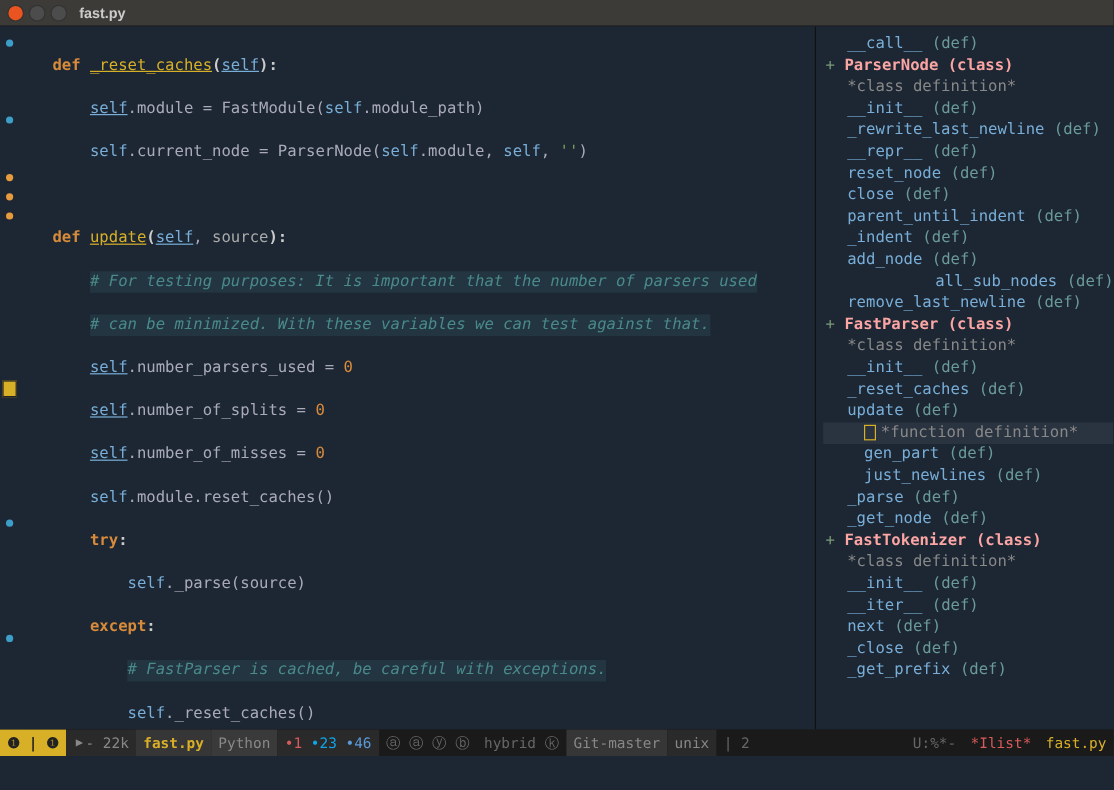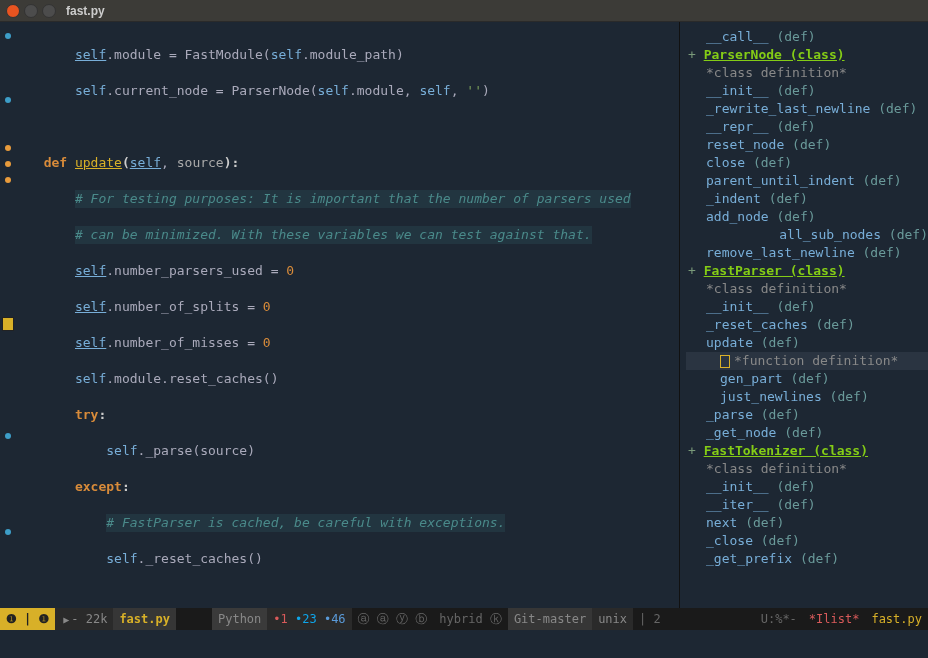--- a/index.html
+++ b/index.html
@@ -27,32 +27,32 @@
 .punc { color:#ccc; font-weight:bold; }
 .str { color:#7aa05a; }
 .num { color:#d88b3a; }
 .cmt { color:#4a8a8a; font-style:italic; background:#223540; display:inline-block; }
 .param { color:#aaa; }
 .divider { width:1px; background:#111; }
 .outline { width:248px; background:#1d2733; padding:6px 0 0 6px; color:#888; line-height:18px; overflow:hidden; }
 .ol { height:18px; white-space:nowrap; }
 .ol-hl { background:#2a3441; }
 .ol-plus { color:#7a9a7a; }
-.ol-class { color:#84cc16; text-decoration:underline; font-weight:bold; }
+.ol-class { color:#fca5a5; font-weight:bold; }
 .ol-def { color:#d8b028; text-decoration:underline; }
 .ol-star { color:#888; }
 .ol-fn { color:#78aed8; }
 .ol-tag { color:#6a9a9a; }
 .ol-mark { display:inline-block; width:10px; height:13px; border:1px solid #d8b028; vertical-align:middle; margin-right:4px; }
 .statusbar { height:22px; display:flex; align-items:center; font-size:12px; background:#1a1a1a; color:#888; }
 .sb-seg { padding:0 6px; height:22px; display:flex; align-items:center; }
 .sb-yellow { background:#d8b028; color:#222; font-weight:bold;}
 .sb-dark { background:#2a2a2a; }
 .sb-mid { background:#363636; }
-.sb-py { background:#3a3a3a;margin-left:36px; }
+.sb-py { background:#3a3a3a; }
 .sb-file { color:#d8b028; font-weight:bold; }
 .sb-red { color:#d85a5a; }
 .sb-orange { color:#0ea5e9; }
 .sb-blue { color:#5a9ad8; }
 .sb-grey { color:#666; }
 .sb-rightfile { color:#d8b028; }
 .sb-star { color:#d85a5a; }
 .bottom { height:28px; background:#1d2733; }
 .arrow { font-size:10px; padding:0 2px; }
 </style>
@@ -101,20 +101,21 @@
       <div class="gdot g-blue"></div>
       <div class="g-none"></div>
         <div class="g-none"></div>
         <div class="g-none"></div>
         <div class="g-none"></div>
         <div class="g-none"></div>
       <div class="gdot g-blue"></div>
     </div>
 
     <div class="code">
+<div class="ln">  <span class="kw">def</span> <span class="fn">_reset_caches</span><span class="punc">(</span><span class="slf">self</span><span class="punc">):</span></div>
 <div class="ln">      <span class="slf">self</span><span>.module = FastModule(</span><span class="slf2">self</span><span>.module_path)</span></div>
 <div class="ln">      <span class="slf2">self</span><span>.current_node = ParserNode(</span><span class="slf2">self</span><span>.module, </span><span class="slf2">self</span><span>, </span><span class="str">''</span><span>)</span></div>
 <div class="ln"></div>
 <div class="ln">  <span class="kw">def</span> <span class="fn">update</span><span class="punc">(</span><span class="slf">self</span><span>, </span><span class="param">source</span><span class="punc">):</span></div>
 <div class="ln">      <span class="cmt"># For testing purposes: It is important that the number of parsers used</span></div>
 <div class="ln">      <span class="cmt"># can be minimized. With these variables we can test against that.</span></div>
 <div class="ln">      <span class="slf">self</span><span>.number_parsers_used = </span><span class="num">0</span></div>
 <div class="ln">      <span class="slf">self</span><span>.number_of_splits = </span><span class="num">0</span></div>
 <div class="ln">      <span class="slf">self</span><span>.number_of_misses = </span><span class="num">0</span></div>
 <div class="ln">      <span class="slf2">self</span><span>.module.reset_caches()</span></div>

